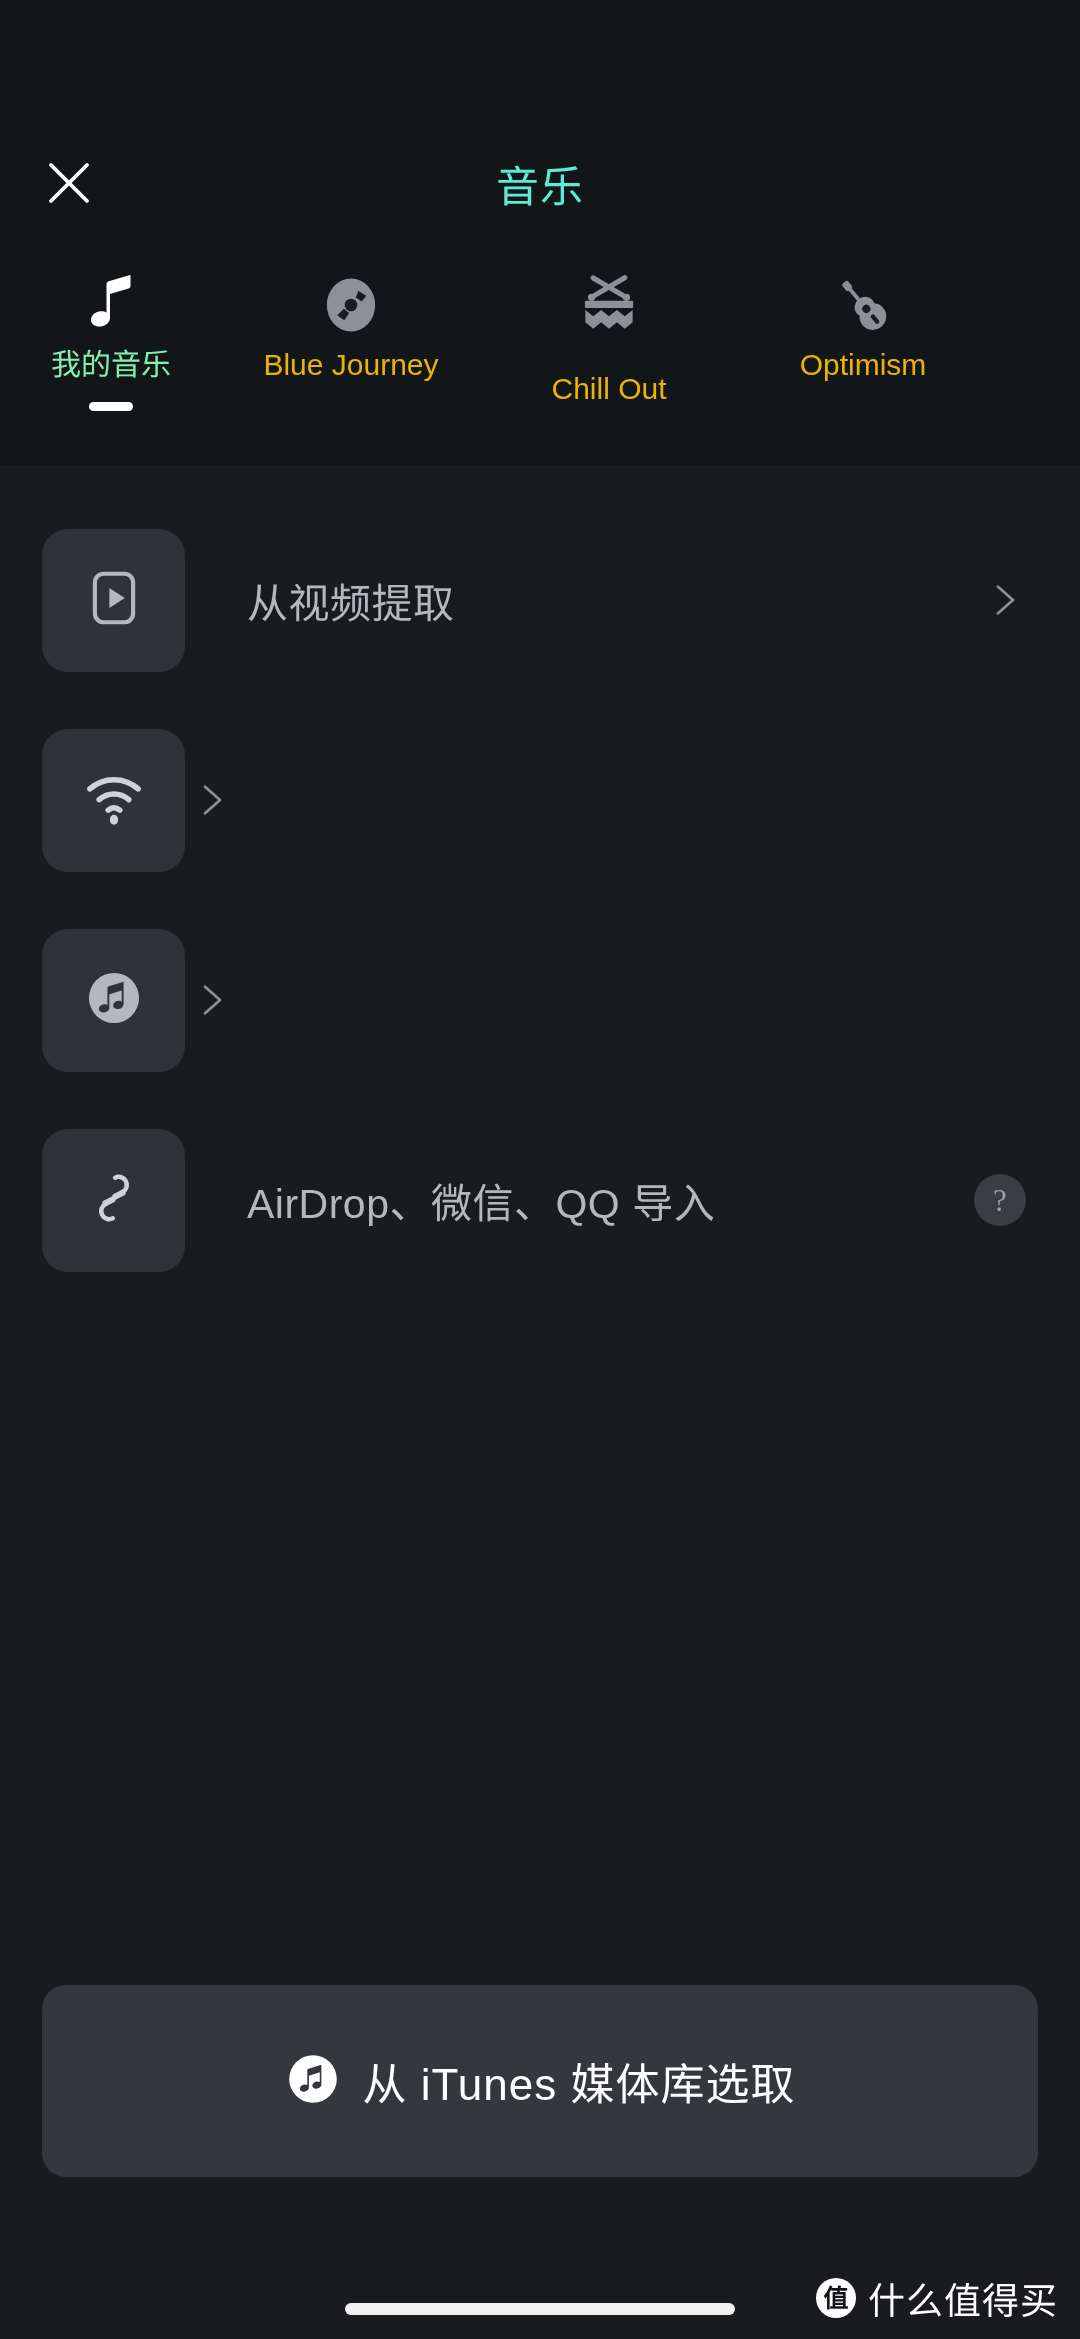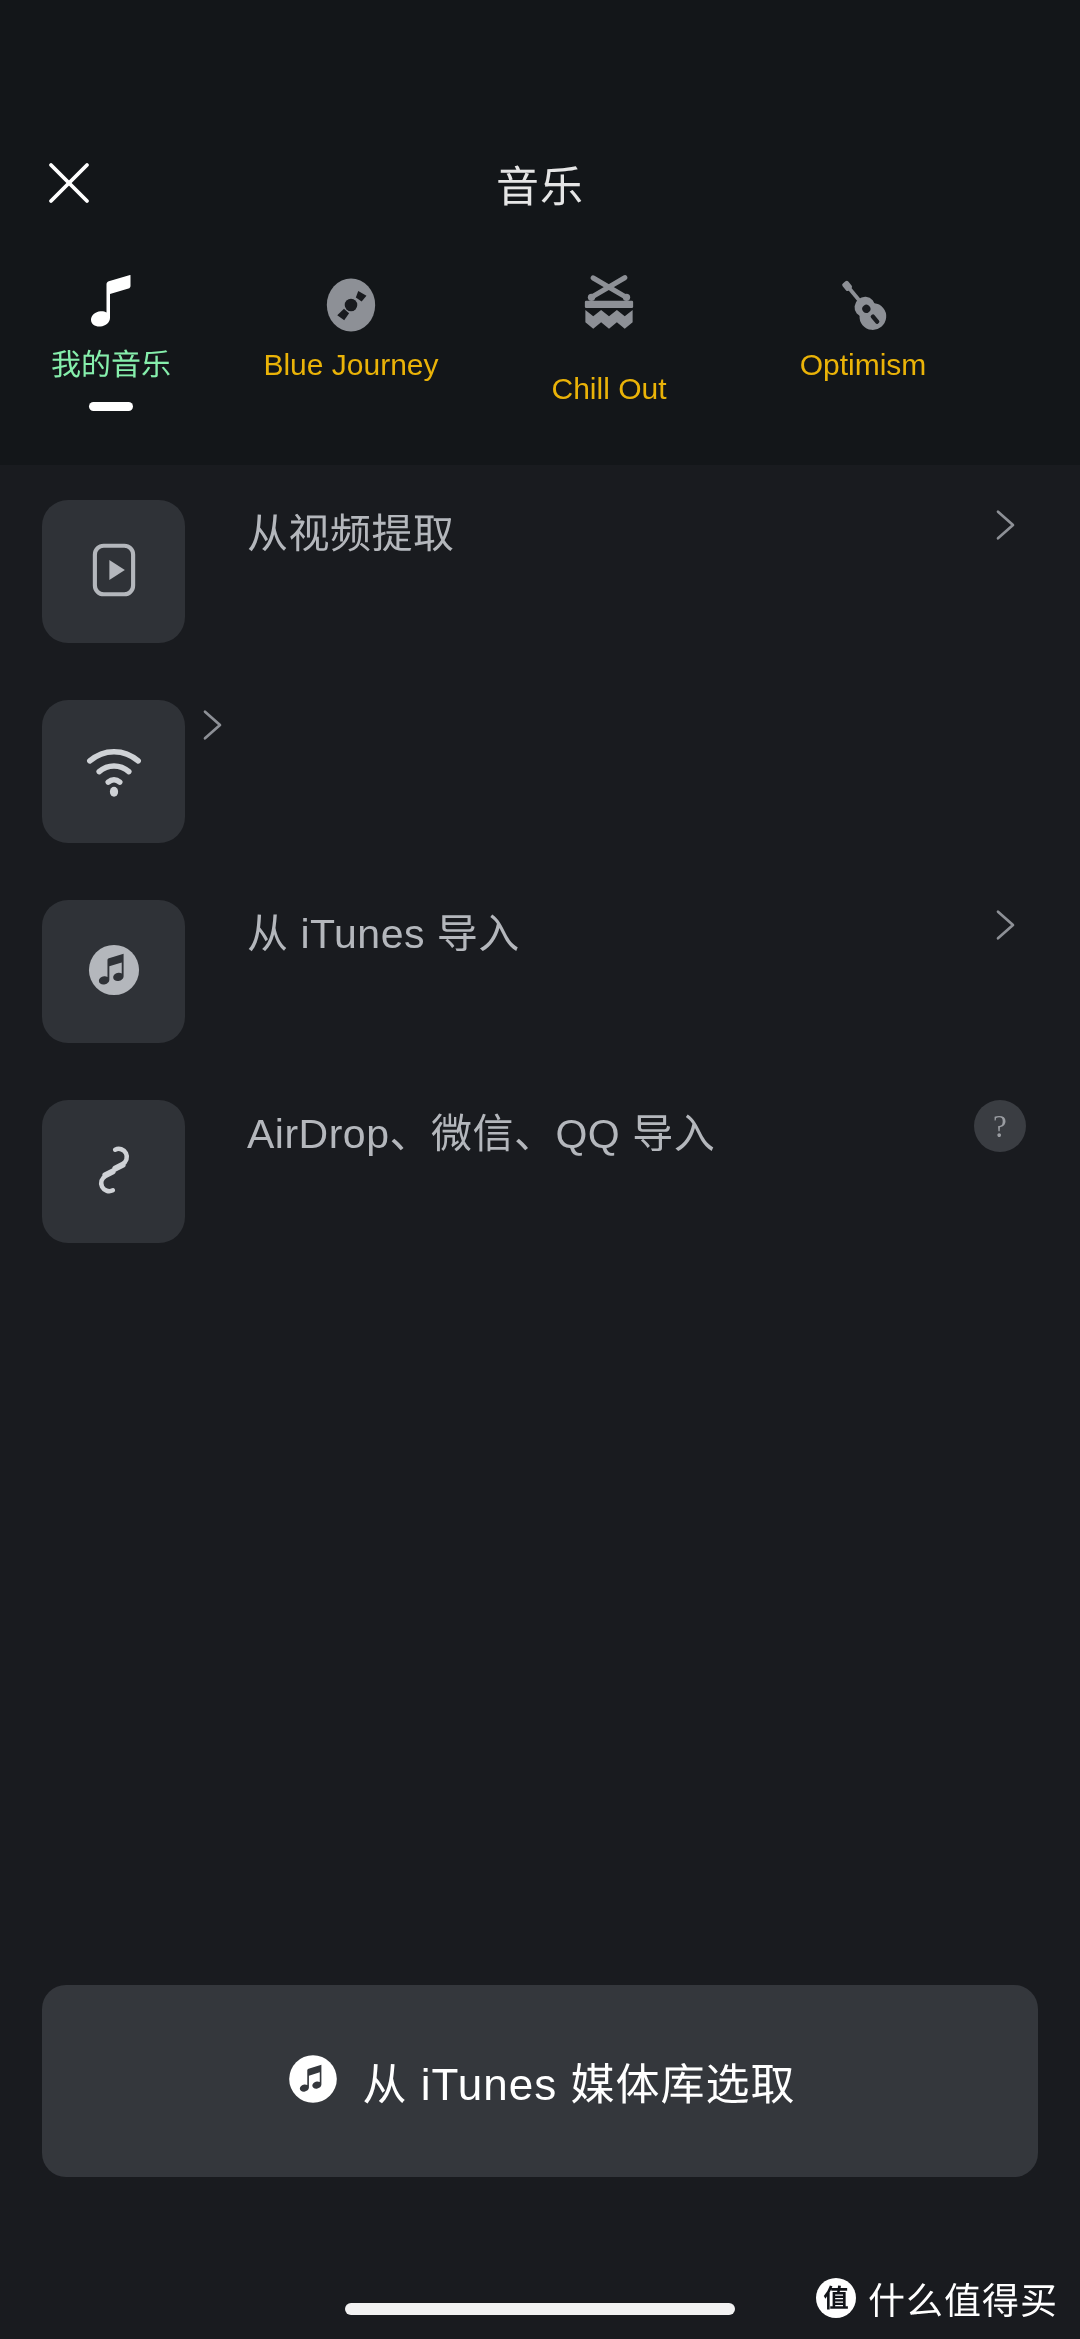--- a/index.html
+++ b/index.html
@@ -45,21 +45,21 @@
     transform:translateY(-50%);
     width:78px; height:78px;
     display:flex; align-items:center; justify-content:center;
     cursor:pointer;
   }
   .close-btn svg { display:block; }
 
   .nav-title {
     width:100%;
     text-align:center;
-    color:#e5e5e5;
+    color:#5eead4;
     font-size:43px;
     letter-spacing:1px;
     font-weight:400;
   }
 
   
   .tabs {
     display:flex;
     align-items:flex-start;
     justify-content:flex-start;
@@ -106,21 +106,21 @@
   
   .list {
     flex:1 1 auto;
     padding-top:35px;
   }
 
   .row {
     position:relative;
     height:200px;
     display:flex;
-    align-items:flex-start;
+    align-items:center;
     padding:0 42px;
     cursor:pointer;
   }
 
   .row-icon-tile {
     flex:0 0 auto;
     width:143px; height:143px;
     border-radius:26px;
     background:#2f3237;
     display:flex; align-items:center; justify-content:center;
@@ -357,21 +357,20 @@
                      C6.35 16.96 7.2 17.55 8.3 17.44
                      C9.4 17.33 10.25 16.55 10.25 15.69
                      L10.25 10.6 L14.9 9.15
                      L14.9 13.3 C14.55 13.1 14.1 13.0 13.65 13.05
                      C12.55 13.16 11.7 13.94 11.7 14.8
                      C11.7 15.66 12.55 16.25 13.65 16.14
                      C14.75 16.03 15.6 15.25 15.6 14.39 Z" fill="#2f3237"></path>
           </svg>
         </span>
       </div>
-      <div class="row-label">从 iTunes 导入</div>
       <div class="row-chevron">
         <svg width="40" height="40" viewBox="0 0 24 24" fill="none" stroke="#8d9096" stroke-width="1.6" stroke-linecap="round" stroke-linejoin="round">
           <polyline points="9,4 18,12 9,20"></polyline>
         </svg>
       </div>
     </div>
 
     <div class="row">
       <div class="row-icon-tile">
         <span>

